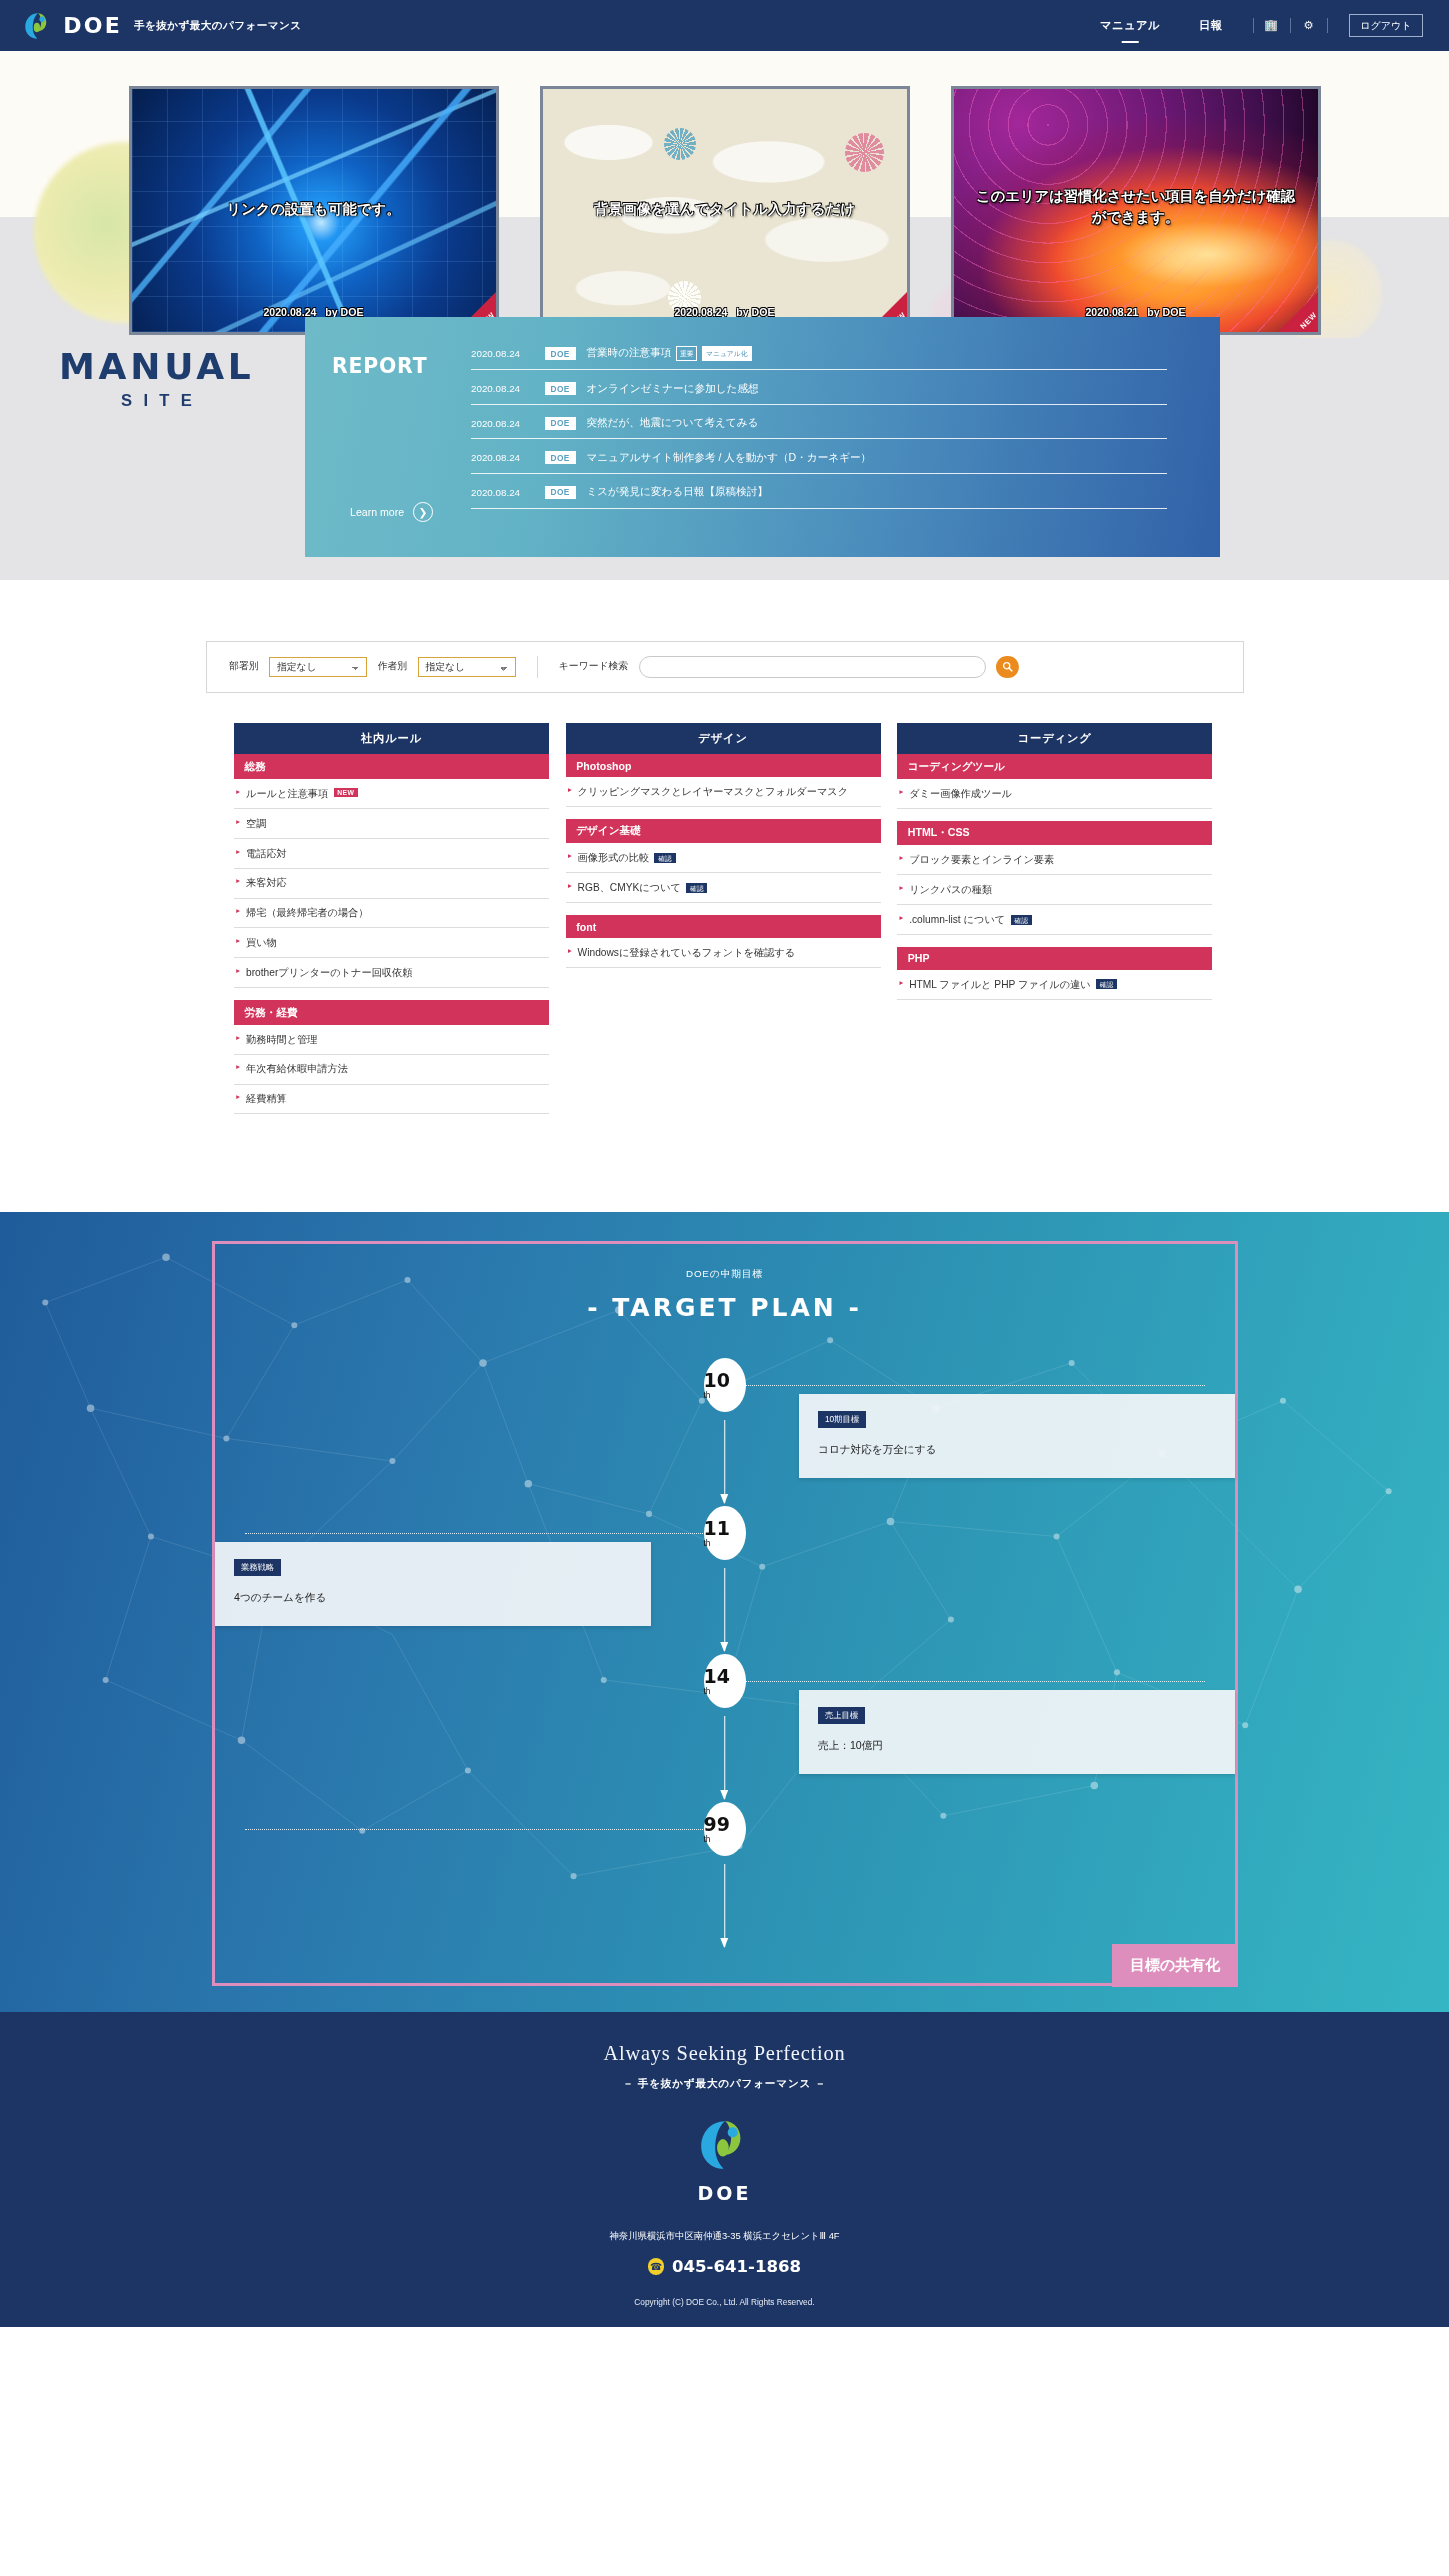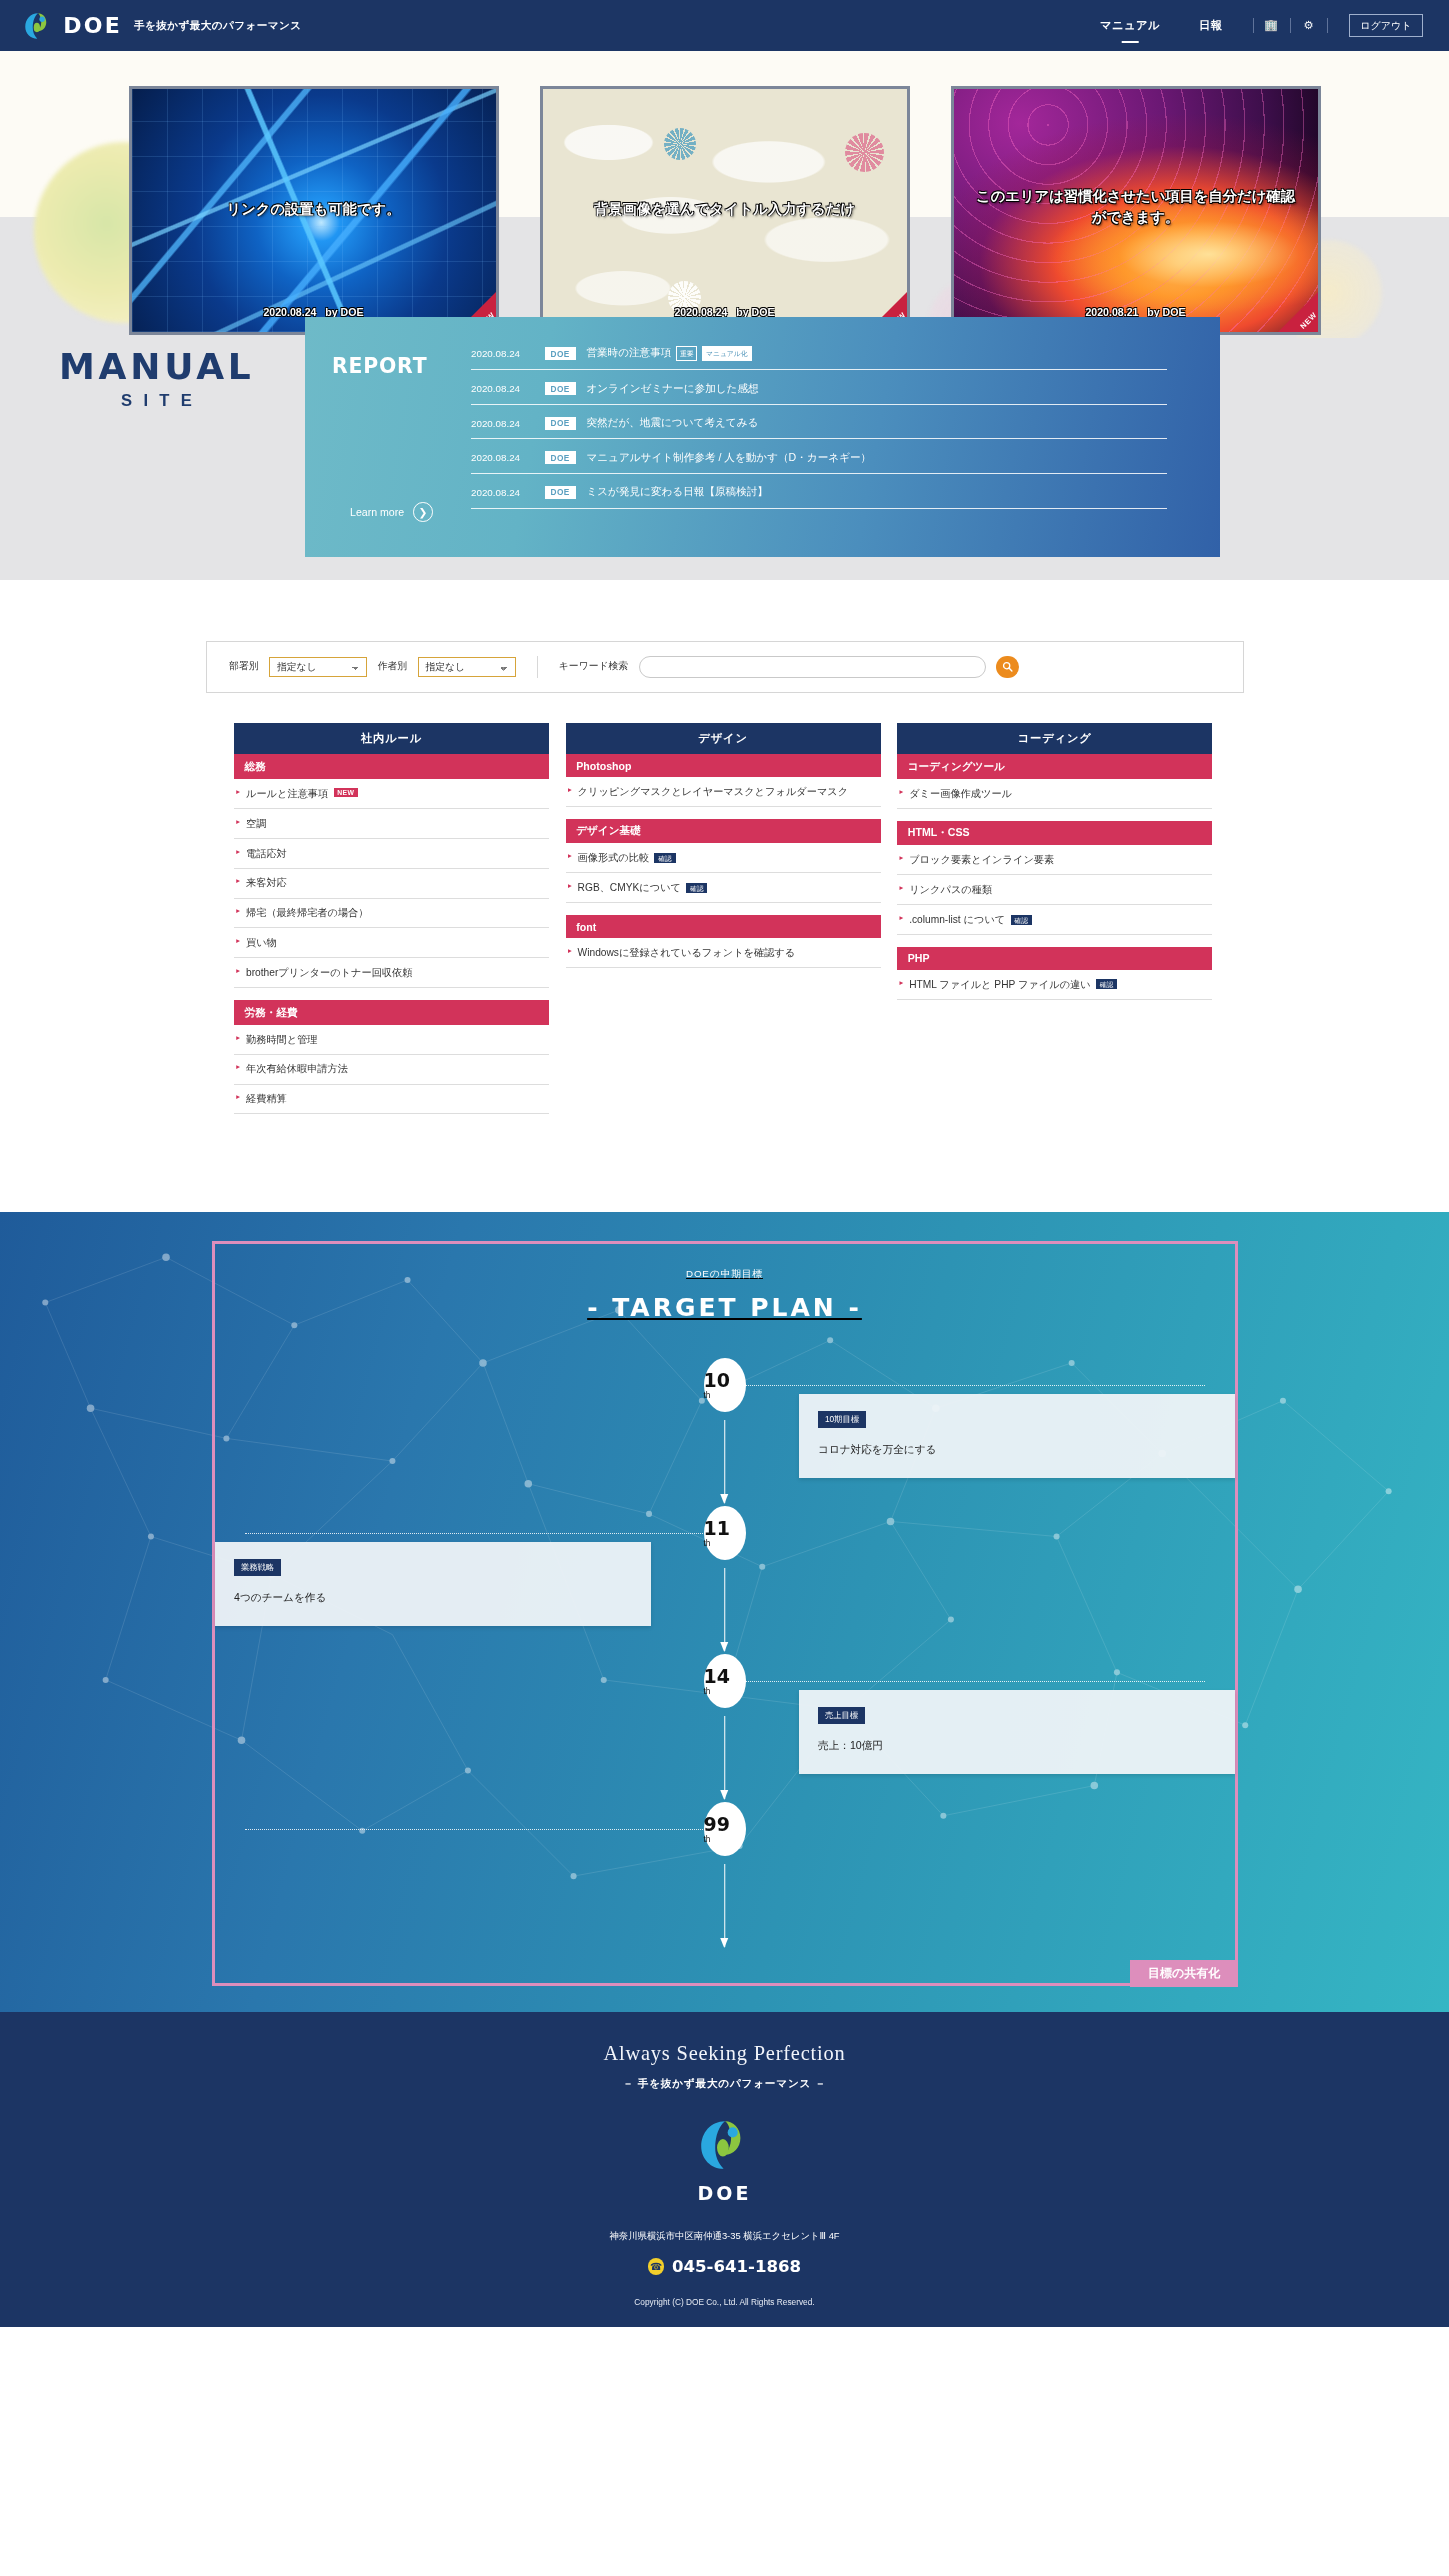--- a/index.html
+++ b/index.html
@@ -269,21 +269,21 @@
   }
 
   
   .target {
     position: relative; background: linear-gradient(105deg,#1f5b9a 0%, #2a77ad 28%, #2d93b4 58%, #35b6c4 100%);
     padding: 29px 0 26px; overflow: hidden;
   }
   .net { position: absolute; inset: 0; opacity: .5; }
   .tgt-frame {
     position: relative; width: 1026px; margin: 0 auto;
-    border: 3.8px solid #dd8ebc; padding: 24px 30px 33px; text-decoration: underline;
+    border: 3.8px solid #dd8ebc; padding: 24px 30px 33px;
   }
   .tgt-sub { text-align: center; color: #fff; font-size: 9.8px; letter-spacing: 0.8px; }
   .tgt-title {
     text-align: center; color: #fff; font-size: 25px; font-weight: 700;
     letter-spacing: 3px; margin-top: 12px; font-family:"DejaVu Sans", sans-serif;
   }
   .timeline { position: relative; margin-top: 36px; }
   .tl-row { position: relative; min-height: 148px; }
   .tl-node {
     position: absolute; left: 50%; transform: translateX(-50%); top: 0;
@@ -315,22 +315,22 @@
   }
   .tl-card.right { left: 50%; margin-left: 74px; }
   .tl-card.left { right: 50%; margin-right: 74px; }
   .tl-tag {
     display: inline-block; background: #1c3564; color: #fff; font-size: 8.3px;
     padding: 3px 6.8px; margin-bottom: 10.6px;
   }
   .tl-text { font-size: 10.6px; color: #222; line-height: 1.9; }
   .tgt-footer-tag {
     position: absolute; right: -3.8px; bottom: -3.8px;
-    background: #dd8ebc; color: #fff; font-size: 12px; font-weight: 700;
-    padding: 5px 18px;
+    background: #dd8ebc; color: #fff; font-size: 15px; font-weight: 700;
+    padding: 12px 18px;
   }
 
   
   .footer {
     background: #1c3564; text-align: center; padding: 30px 0 19.6px; color: #fff;
   }
   .f-motto {
     font-family: "Liberation Serif", "DejaVu Serif", serif; font-size: 20.4px;
     letter-spacing: 0.8px; color: #f2f5fb;
   }

